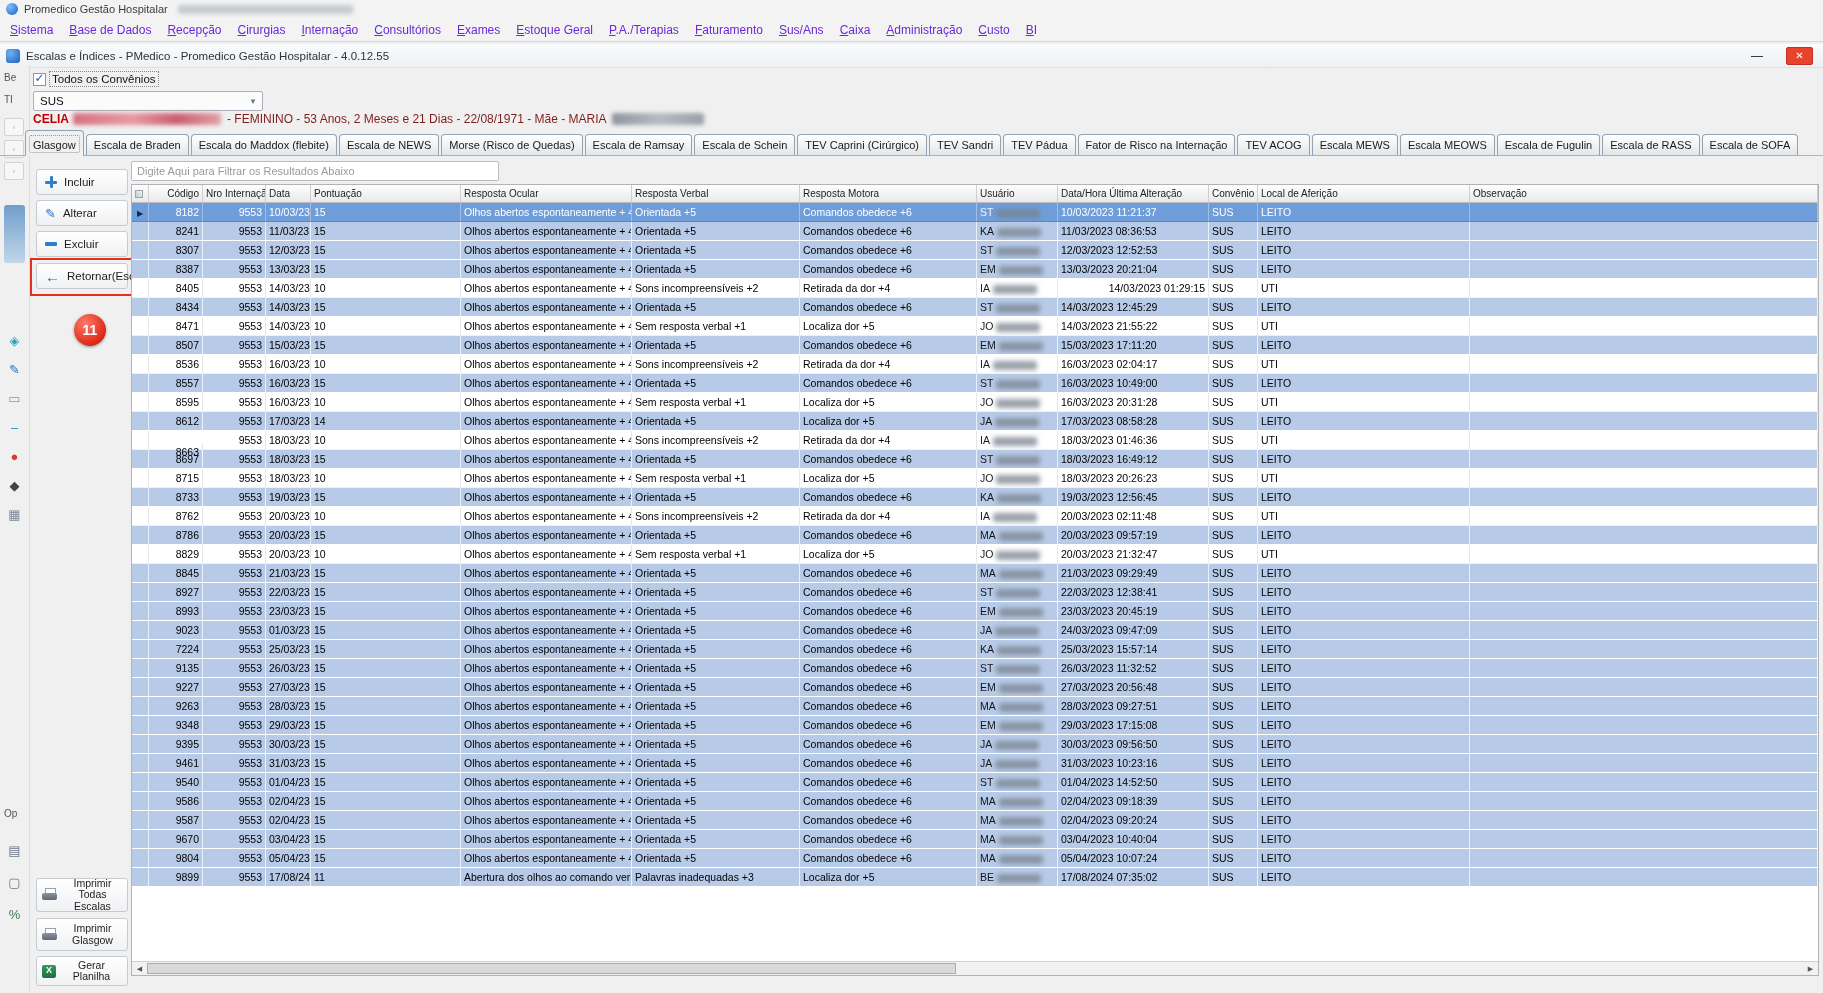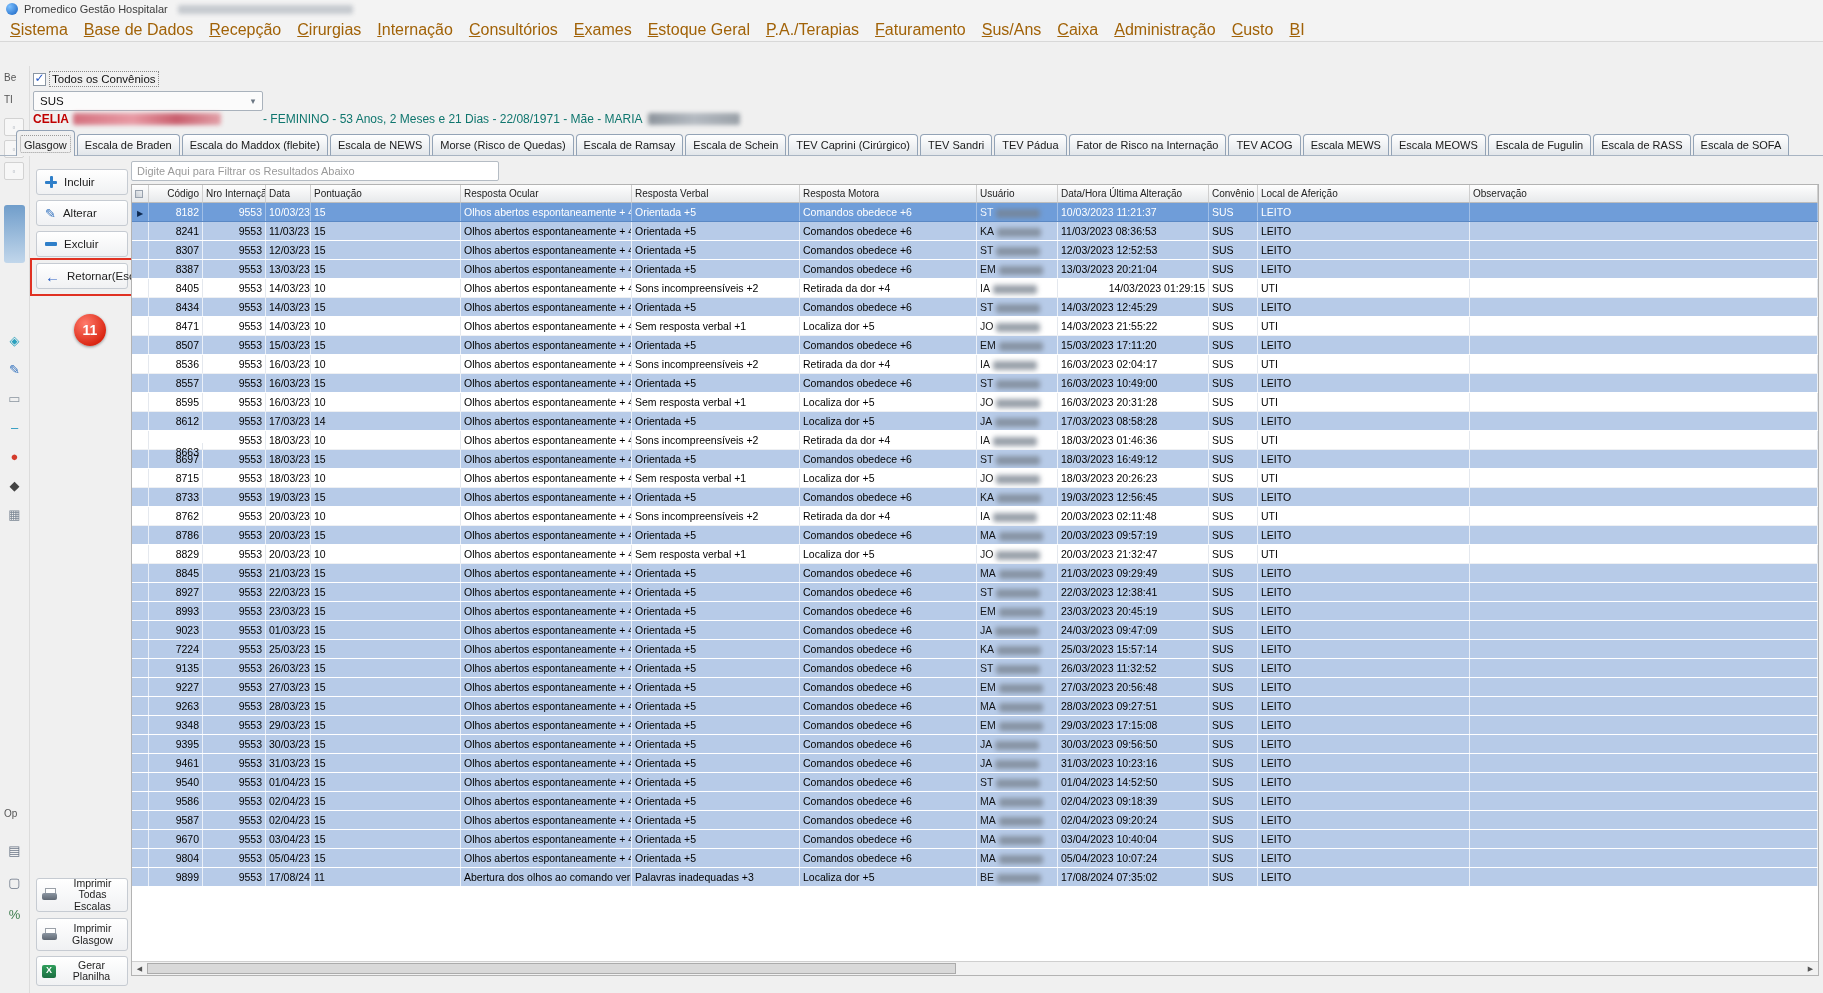--- a/index.html
+++ b/index.html
@@ -9,21 +9,21 @@
 
   
   .titlebar { position:absolute; top:0; left:0; right:0; height:18px; background:#f3f3f3; display:flex; align-items:center; padding:0 6px; }
   .appicon { width:12px; height:12px; border-radius:50%; background:radial-gradient(circle at 30% 30%, #7cc0ff, #1560c0); margin-right:6px; flex:0 0 auto; }
   .apptitle { font-size:11px; color:#3c3c3c; white-space:nowrap; }
   .redact { display:inline-block; border-radius:2px; }
   .redact-title { width:175px; height:9px; background:#c6cacf; filter:blur(2px); margin-left:10px; }
 
   
   .menubar { position:absolute; top:18px; left:0; right:0; height:24px; background:#f3f3f3; border-bottom:1px solid #d8d8d8; display:flex; align-items:center; padding-left:2px; }
-  .mi { padding:3px 8px; font-size:16px; color:#a16207; white-space:nowrap; cursor:default; }
+  .mi { padding:3px 8px; font-size:12px; color:#6d28d9; white-space:nowrap; cursor:default; }
   .mi u { text-decoration:underline; }
 
   
   .childbar { position:absolute; top:44px; left:0; right:0; height:24px; background:linear-gradient(#f9fbfc,#eef1f4); border-bottom:1px solid #dde1e5; display:flex; align-items:center; padding:0 6px; }
   .childicon { width:14px; height:14px; border-radius:3px; background:radial-gradient(circle at 30% 30%, #6db3f2, #1e5fbf); margin-right:6px; flex:0 0 auto; }
   .childtitle { font-size:11.5px; color:#333; white-space:nowrap; }
   .winbtns { margin-left:auto; display:flex; align-items:center; gap:16px; padding-right:4px; }
   .btn-min { width:26px; height:18px; display:flex; align-items:center; justify-content:center; color:#222; font-size:12px; cursor:default; }
   .btn-close { width:27px; height:18px; background:var(--close-red,#e8432d); border-radius:3px; color:#fff; font-size:10px; font-weight:bold; display:flex; align-items:center; justify-content:center; box-shadow:inset 0 0 0 1px #c3311f; cursor:default; }
 
@@ -41,26 +41,26 @@
   .chk-label { font-size:11.5px; color:#111; outline:1px dotted #888; outline-offset:1px; padding:0 1px; }
 
   .combo { position:absolute; left:33px; top:91px; width:230px; height:20px; background:#fbfbfb; border:1px solid #a9b2bc; border-radius:2px; display:flex; align-items:center; padding-left:6px; }
   .combo-text { font-size:11.5px; color:#111; }
   .combo-arrow { margin-left:auto; width:18px; text-align:center; font-size:9px; color:#6a7682; }
 
   
   .patient { position:absolute; left:33px; top:111px; height:16px; display:flex; align-items:center; font-size:12px; white-space:nowrap; }
   .pname { color:var(--patient-red,#c00000); font-weight:bold; }
   .redact-pink { width:148px; height:12px; background:linear-gradient(90deg,#d4717f,#e89aa4 40%,#c95f6e 70%,#e2a0a8); filter:blur(2.2px); margin:0 6px 0 4px; }
-  .pdetails { color:#0f766e;margin-left:36px; }
+  .pdetails { color:#7f1d1d; }
   .redact-gray { width:92px; height:12px; background:linear-gradient(90deg,#8d949c,#b4bac1 50%,#9aa1a8); filter:blur(2.2px); margin-left:6px; }
 
   
   .tabline { position:absolute; left:0; top:155px; width:100%; height:1px; background:#a8b4c2; z-index:1; }
-  .tabstrip { position:absolute; left:16px; top:130px; right:2px; height:26px; display:flex; align-items:flex-end; gap:2px; z-index:2; }
+  .tabstrip { position:absolute; left:25px; top:130px; right:2px; height:26px; display:flex; align-items:flex-end; gap:2px; z-index:2; }
   .tab { position:relative; height:22px; padding:0 7px; display:flex; align-items:center; font-size:11px; color:#1a1a1a; background:linear-gradient(#ffffff,#e2e6ea); border:1px solid #93a3b6; border-bottom:1px solid #a8b4c2; border-radius:4px 4px 0 0; white-space:nowrap; cursor:default; }
   .tab.active { height:26px; background:#f0f0f0; border-bottom:none; padding-top:2px; z-index:3; }
   .tab.active::after { content:""; position:absolute; inset:4px 3px 3px 3px; border:1px dotted #9a9a9a; border-radius:2px; }
 
   
   .sbtn { position:absolute; left:36px; width:92px; height:26px; display:flex; align-items:center; gap:7px; padding:0 8px; background:linear-gradient(#ffffff,#f0f1f3); border:1px solid #c6cbd2; border-radius:3px; font-size:11.5px; color:#1c1c1c; font-family:inherit; cursor:default; }
   .ic { flex:0 0 auto; }
   .ic-plus { width:12px; height:12px; position:relative; }
   .ic-plus::before { content:""; position:absolute; left:0; top:5px; width:12px; height:3px; background:var(--accent-blue,#2f7fc9); border-radius:1px; }
   .ic-plus::after { content:""; position:absolute; left:5px; top:0; width:3px; height:12px; background:var(--accent-blue,#2f7fc9); border-radius:1px; }
@@ -125,20 +125,28 @@
       <div class="mi"><u>E</u>stoque Geral</div>
       <div class="mi"><u>P</u>.A./Terapias</div>
       <div class="mi"><u>F</u>aturamento</div>
       <div class="mi"><u>S</u>us/Ans</div>
       <div class="mi"><u>C</u>aixa</div>
       <div class="mi"><u>A</u>dministração</div>
       <div class="mi"><u>C</u>usto</div>
       <div class="mi"><u>B</u>I</div>
     </div>
 
+  <div class="childbar">
+    <span class="childicon"></span>
+    <span class="childtitle">Escalas e Índices - PMedico - Promedico Gestão Hospitalar - 4.0.12.55</span>
+    <div class="winbtns">
+      <div class="btn-min">—</div>
+      <div class="btn-close">✕</div>
+    </div>
+  </div>
 
   <div class="left-strip">
     <div class="strip-label" style="top:6px">Be</div>
     <div class="strip-label" style="top:28px">TI</div>
     <div class="strip-btn" style="top:52px">
         <span>▫</span>
       </div>
     <div class="strip-btn" style="top:74px">
         <span>▫</span>
       </div>

